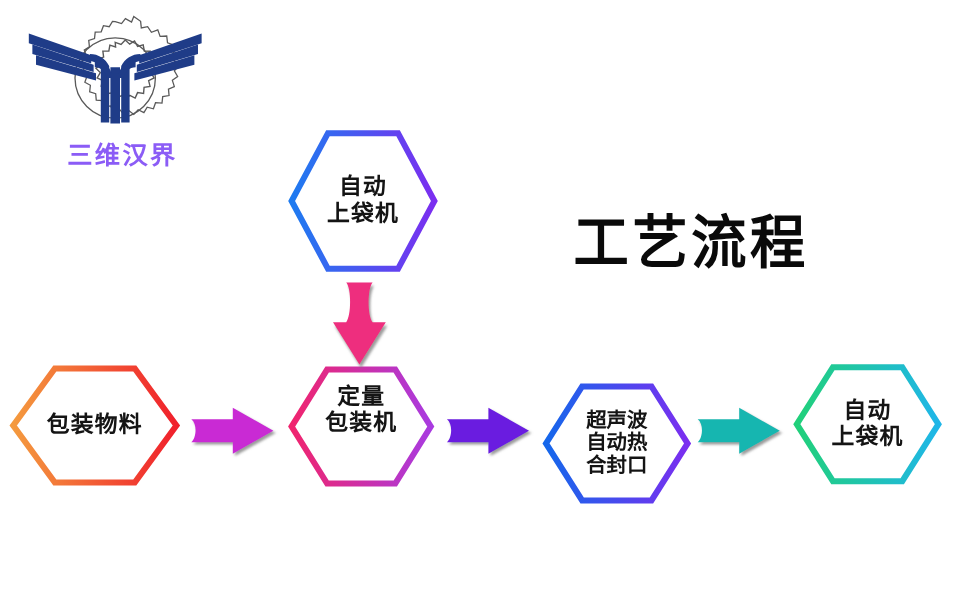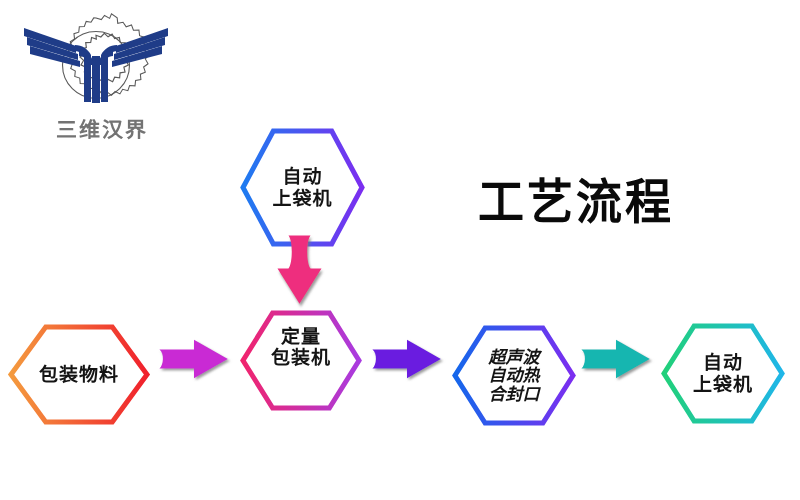--- a/index.html
+++ b/index.html
@@ -35,21 +35,21 @@
   #logo-wordmark {
     position: absolute;
     left: 16px;
     top: 103px;
     width: 140px;
     text-align: center;
     font-family: "DejaVu Sans", "Liberation Sans", sans-serif;
     font-size: 21px;
     font-weight: 700;
     letter-spacing: 2px;
-    color: #737373;
+    color: #8b5cf6;
     white-space: nowrap;
   }
 
   
   #flow-title {
     position: absolute;
     left: 478px;
     top: 163px;
     font-family: "DejaVu Sans", "Liberation Sans", sans-serif;
     font-size: 46px;
@@ -57,21 +57,20 @@
     color: #0a0a0a;
     letter-spacing: 3px;
     white-space: nowrap;
     transform: scaleY(1.06);
     transform-origin: left top;
   }
 
   
   .hex {
     position: absolute;
-    margin-top: 20px;
   }
   .hex svg {
     position: absolute;
     left: 0;
     top: 0;
     overflow: visible;
   }
   .hex-label {
     position: absolute;
     left: 0;
@@ -178,36 +177,36 @@
           <stop offset="100%" stop-color="#7B2EF0"></stop>
         </linearGradient>
       </defs>
       <polygon points="33.3,3.0 91.7,3.0 122.0,59.5 91.7,116.0 33.3,116.0 3.0,59.5" fill="#ffffff" stroke="url(#hexgrad1)" stroke-width="5" stroke-linejoin="miter"></polygon>
     </svg>
     <div class="hex-label">
       <span>自动</span>
       <span>上袋机</span>
     </div>
   </div>
-<div class="hex size2" id="node-2" style="left: 240px; top: 290px; width: 122px; height: 74px;">
+<div class="hex size2" id="node-2" style="left: 240px; top: 305px; width: 122px; height: 74px;">
     <svg width="122" height="101" viewBox="0 0 122 101">
       <defs>
         <linearGradient id="hexgrad2" x1="0%" y1="0%" x2="100%" y2="0%">
           <stop offset="0%" stop-color="#F0246E"></stop>
           <stop offset="100%" stop-color="#A93BE0"></stop>
         </linearGradient>
       </defs>
       <polygon points="32.6,3.0 89.4,3.0 119.0,50.5 89.4,98.0 32.6,98.0 3.0,50.5" fill="#ffffff" stroke="url(#hexgrad2)" stroke-width="5" stroke-linejoin="miter"></polygon>
     </svg>
     <div class="hex-label">
       <span>定量</span>
       <span>包装机</span>
     </div>
   </div>
-<div class="hex size3" id="node-3" style="left: 452px; top: 305px; width: 124px; height: 101px; font-style: italic;">
+<div class="hex size3" id="node-3" style="left: 452px; top: 319px; width: 124px; height: 101px;">
     <svg width="124" height="101" viewBox="0 0 124 101">
       <defs>
         <linearGradient id="hexgrad3" x1="0%" y1="0%" x2="100%" y2="0%">
           <stop offset="0%" stop-color="#1567EB"></stop>
           <stop offset="100%" stop-color="#7B2EF0"></stop>
         </linearGradient>
       </defs>
       <polygon points="33.1,3.0 90.9,3.0 121.0,50.5 90.9,98.0 33.1,98.0 3.0,50.5" fill="#ffffff" stroke="url(#hexgrad3)" stroke-width="5" stroke-linejoin="miter"></polygon>
     </svg>
     <div class="hex-label">

